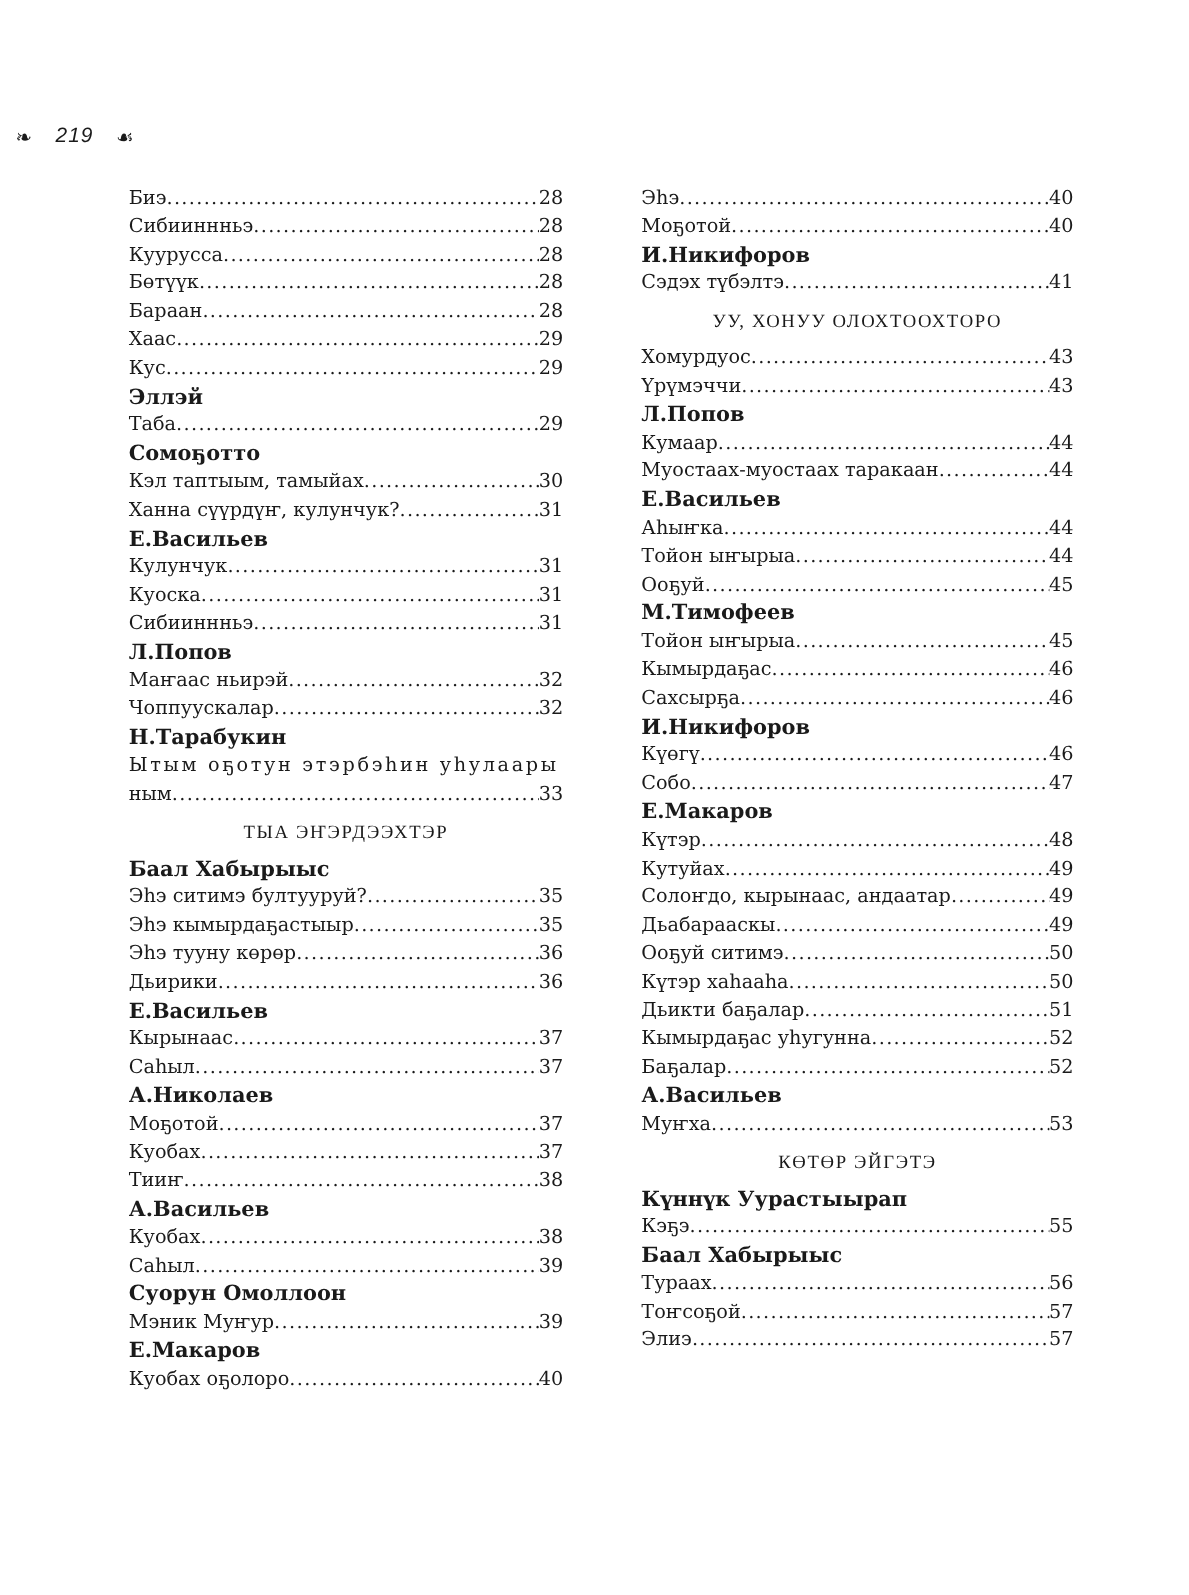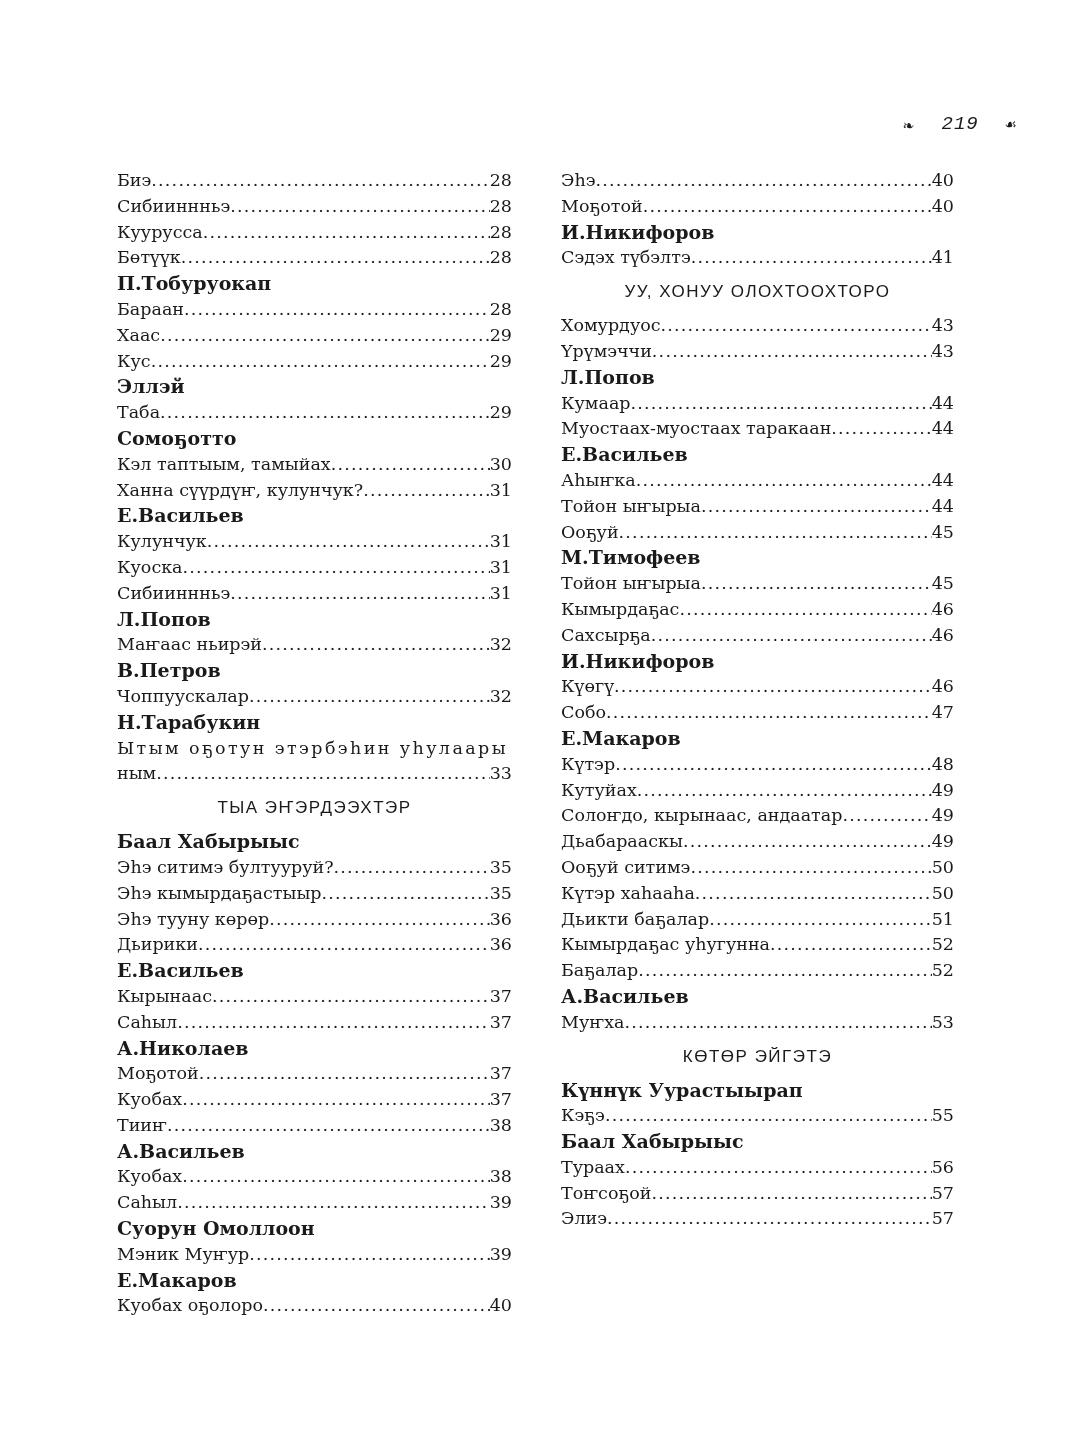--- a/index.html
+++ b/index.html
@@ -3,47 +3,47 @@
   <meta charset="utf-8">
   <style>
     html, body { margin: 0; padding: 0; background: #ffffff; }
     body {
       width: 1081px; height: 1450px; position: relative; overflow: hidden;
       color: #1a1a1a;
       font-family: "DejaVu Serif", "Liberation Serif", serif;
     }
     .page-header {
       position: absolute; top: 112px; left: 0; width: 1031px;
-      text-align: right; font-size: 19px; font-style: italic;
-      font-family: Liberation Mono, monospace;
+      text-align: left; font-size: 19px; font-style: italic;
+      font-family: Liberation Sans, sans-serif;
       letter-spacing: 1px;
     }
     .page-header .orn { font-style: normal; font-size: 18px; margin: 0 14px; position: relative; top: 2px; }
     .col {
       position: absolute; top: 168px; width: 395px;
     }
     .col.left { left: 117px; }
-    .col.right { left: 561px; width: 393px; }
+    .col.right { left: 583px; width: 393px; }
     .row {
       height: 25.8px; line-height: 25.8px; font-size: 17.5px;
       white-space: nowrap; overflow: hidden; position: relative;
     }
     .entry { display: flex; align-items: baseline; }
     .entry .title { flex: 0 0 auto; }
     .entry .dots {
       flex: 1 1 auto; overflow: hidden; white-space: nowrap;
       letter-spacing: 1.2px;
     }
     .entry .dots::before {
       content: "................................................................................................................................";
     }
     .entry .pg { flex: 0 0 auto; }
     .author { font-weight: bold; font-size: 19px; }
     .section {
-      text-align: center; font-family: Liberation Sans, sans-serif;
+      text-align: center; font-family: Liberation Serif, serif;
       font-size: 17px; letter-spacing: 1.5px;
       height: 42px; line-height: 42px;
     }
     .wrap-line { letter-spacing: 2.4px; }
   </style>
 </head>
 <body>
 
 <div class="page-header">
   <span class="orn">❧</span>
@@ -65,21 +65,20 @@
     <div class="row entry">
       <span class="title">Куурусса</span>
       <span class="dots"></span>
       <span class="pg">28</span>
     </div>
     <div class="row entry">
       <span class="title">Бөтүүк</span>
       <span class="dots"></span>
       <span class="pg">28</span>
     </div>
-    <div class="row author">П.Тобуруокап</div>
     <div class="row entry">
       <span class="title">Бараан</span>
       <span class="dots"></span>
       <span class="pg">28</span>
     </div>
     <div class="row entry">
       <span class="title">Хаас</span>
       <span class="dots"></span>
       <span class="pg">29</span>
     </div>
@@ -120,21 +119,20 @@
       <span class="title">Сибииннньэ</span>
       <span class="dots"></span>
       <span class="pg">31</span>
     </div>
     <div class="row author">Л.Попов</div>
     <div class="row entry">
       <span class="title">Маҥаас ньирэй</span>
       <span class="dots"></span>
       <span class="pg">32</span>
     </div>
-    <div class="row author">В.Петров</div>
     <div class="row entry">
       <span class="title">Чоппуускалар</span>
       <span class="dots"></span>
       <span class="pg">32</span>
     </div>
     <div class="row author">Н.Тарабукин</div>
     <div class="row wrap-line">Ытым оҕотун этэрбэһин уһулаары гын-</div>
     <div class="row entry">
       <span class="title">ным</span>
       <span class="dots"></span>

